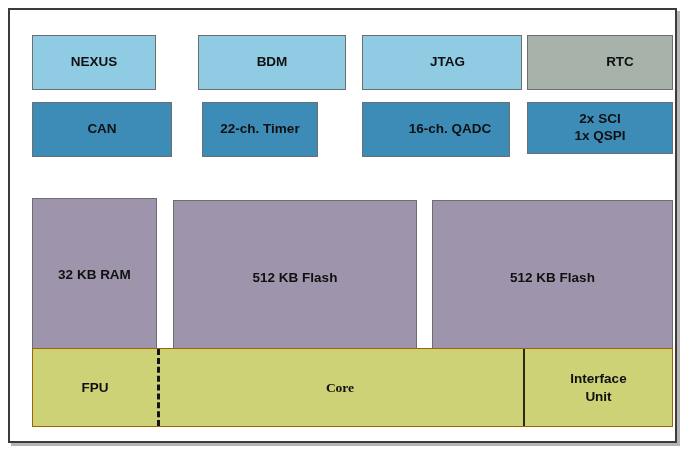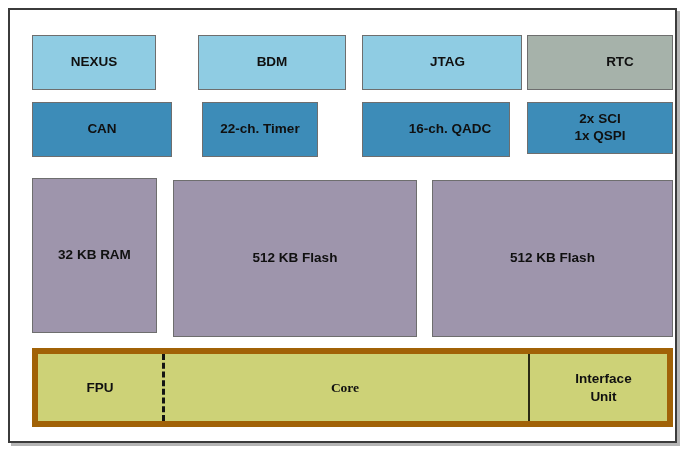--- a/index.html
+++ b/index.html
@@ -39,21 +39,21 @@
     color: #101010;
     font-weight: bold;
     font-size: 13.5px;
     line-height: 1.25;
     border: 1px solid #6e6e6e;
   }
 
   .block.peripheral-light { background: #8fcce3; }
   .block.peripheral-rtc   { background: #a6b2aa; padding-left: 40px; }
   .block.peripheral-dark  { background: #3d8cb8; }
-  .block.memory           { background: #9e95ac; }
+  .block.memory           { background: #9e95ac; margin-top: 20px; }
 
   
   #blk-nexus { left: 22px;  top: 25px; width: 124px; height: 55px; }
   #blk-bdm   { left: 188px; top: 25px; width: 148px; height: 55px; }
   #blk-jtag  { left: 352px; top: 25px; width: 160px; height: 55px; padding-left: 11px; }
   #blk-rtc   { left: 517px; top: 25px; width: 146px; height: 55px; }
 
   
   #blk-can   { left: 22px;  top: 92px; width: 140px; height: 55px; }
   #blk-timer { left: 192px; top: 92px; width: 116px; height: 55px; }
@@ -67,21 +67,21 @@
 
   
   #core-strip {
     position: absolute;
     left: 22px;
     top: 338px;
     width: 641px;
     height: 79px;
     box-sizing: border-box;
     background: #cdd277;
-    border: 6px solid #a16207;
+    border: 1px solid #a16207;
   }
   .core-cell {
     position: absolute;
     top: 0;
     height: 100%;
     display: flex;
     align-items: center;
     justify-content: center;
     text-align: center;
     color: #101010;

